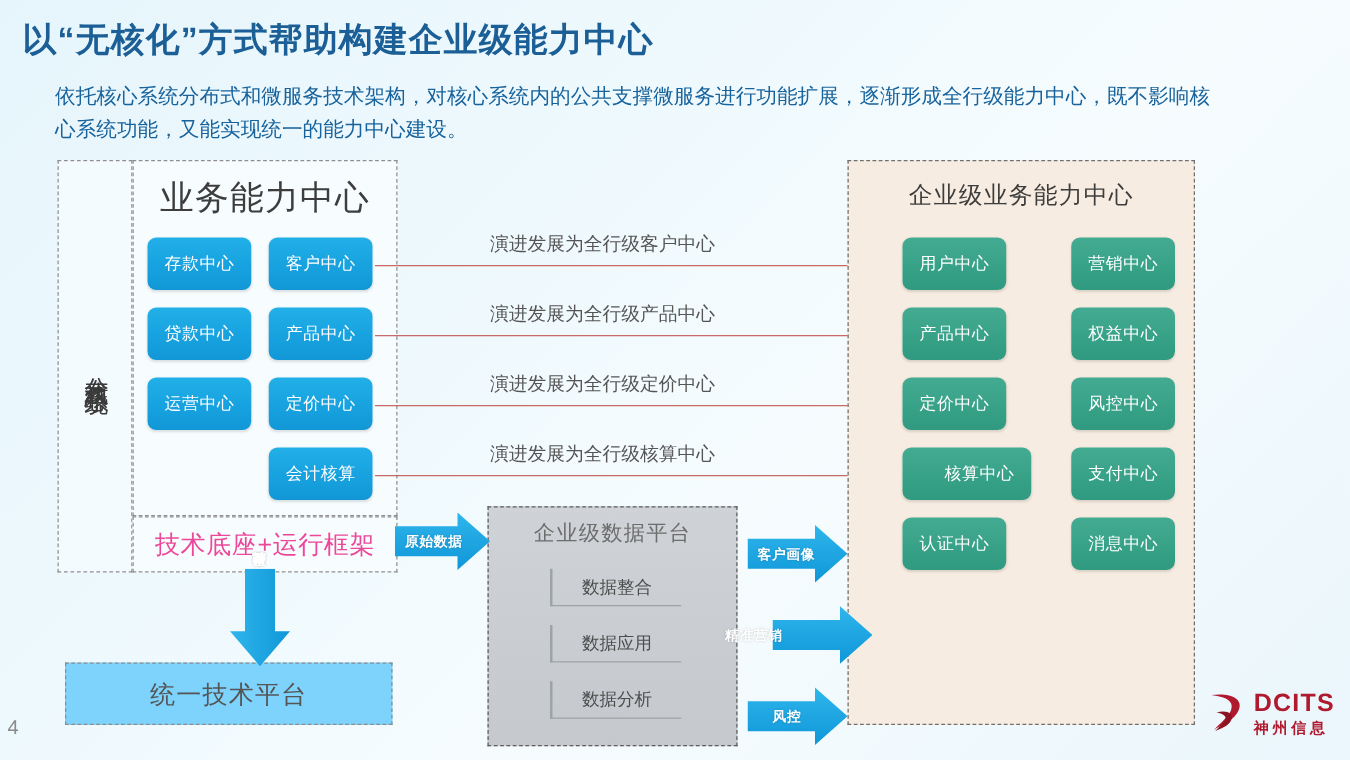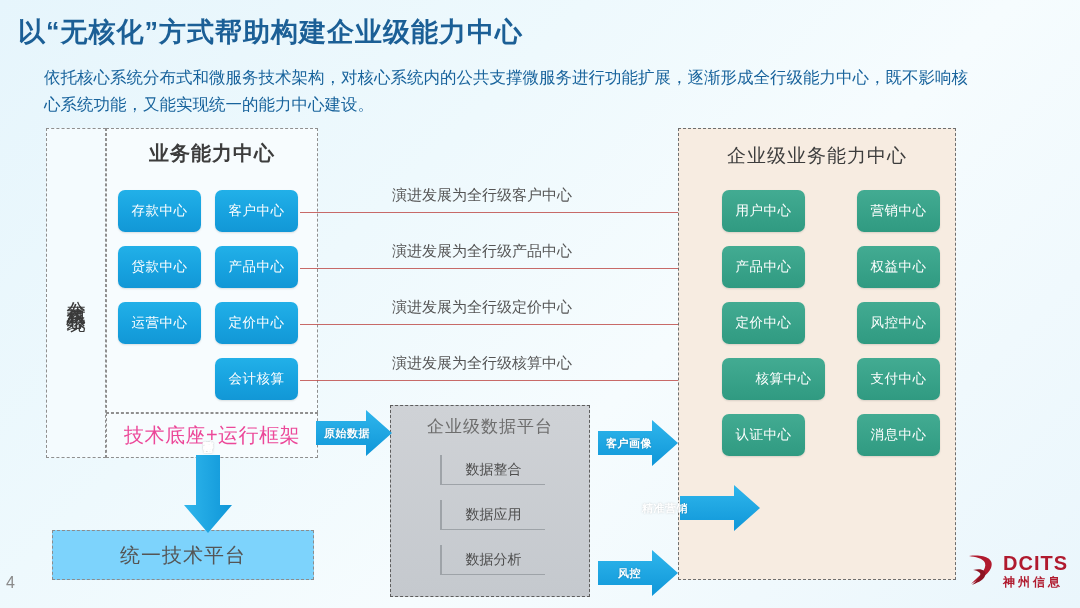--- a/index.html
+++ b/index.html
@@ -29,21 +29,21 @@
   #core-system-label{
     position:absolute;left:46px;top:128px;width:60px;height:330px;
     display:flex;align-items:center;justify-content:center;
     font-size:19px;color:#3a3a3a;letter-spacing:2px;
     writing-mode:vertical-rl;text-orientation:upright;
   }
 
   #biz-center-frame{left:106px;top:128px;width:212px;height:285px;background:#f7fcfe;}
   #biz-center-title{
     position:absolute;left:106px;top:140px;width:212px;text-align:center;
-    font-size:20px;color:#3d3d3d;letter-spacing:1px;font-weight:bold;
+    font-size:27px;color:#3d3d3d;letter-spacing:1px;
   }
 
   #tech-base-frame{left:106px;top:413px;width:212px;height:45px;background:#f7fcfe;}
   #tech-base-label{
     position:absolute;left:106px;top:413px;width:212px;height:45px;
     display:flex;align-items:center;justify-content:center;
     font-size:20px;color:#ec4899;letter-spacing:.5px;
   }
 
   #unified-platform-box{
@@ -218,21 +218,21 @@
     <span class="arrow-text vert" style="left:19px;top:6px;">融合发展</span>
   </div>
 
   <div class="arrow-wrap" style="left:598px;top:418px;">
     <svg width="80" height="50" viewBox="0 0 80 50">
       <path d="M0,13 L54,13 L54,2 L80,25 L54,48 L54,37 L0,37 Z" fill="url(#agr1)"></path>
     </svg>
     <span class="arrow-text" style="left:8px;top:18px;">客户画像</span>
   </div>
 
-  <div class="arrow-wrap" style="left:634px;top:483px;padding-left:46px;">
+  <div class="arrow-wrap" style="left:572px;top:483px;padding-left:46px;">
     <svg width="80" height="50" viewBox="0 0 80 50">
       <path d="M0,13 L54,13 L54,2 L80,25 L54,48 L54,37 L0,37 Z" fill="url(#agr1)"></path>
     </svg>
     <span class="arrow-text" style="left:8px;top:18px;">精准营销</span>
   </div>
 
   <div class="arrow-wrap" style="left:598px;top:548px;">
     <svg width="80" height="50" viewBox="0 0 80 50">
       <path d="M0,13 L54,13 L54,2 L80,25 L54,48 L54,37 L0,37 Z" fill="url(#agr1)"></path>
     </svg>

